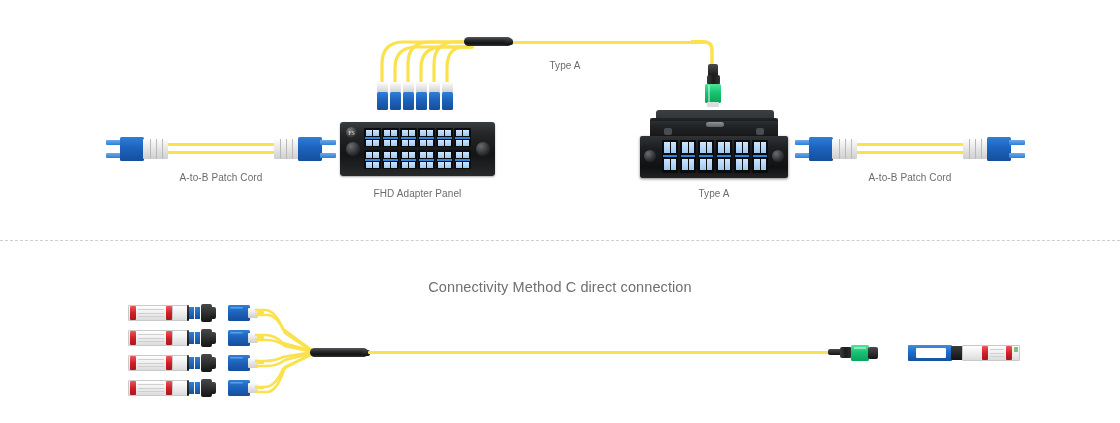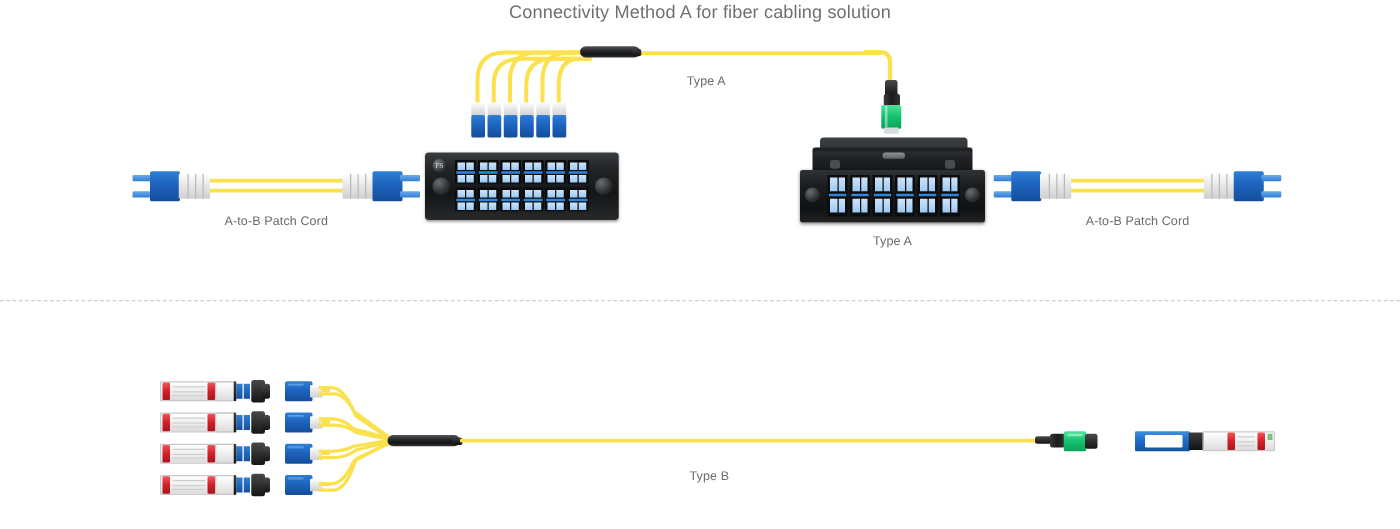--- a/index.html
+++ b/index.html
@@ -122,21 +122,20 @@
   }
   .qsfp-win{position:absolute;background:#fdfdfd;border-radius:1px;}
   .qsfp-black{position:absolute;background:linear-gradient(180deg,#3a3c3e,#111213);border-radius:1px;}
   .qsfp-green{position:absolute;background:#7ec27e;}
 </style>
 </head>
 <body>
 
 <div class="stage">
 
-  <div class="caption title" style="left:0;top:2px;width:1120px;">Connectivity Method A for fiber cabling solution</div>
 
   <div class="abs" style="left:106px;top:132px;width:230px;height:34px;">
 
     <div class="fiber" style="left:60px;top:11px;width:120px;height:3px;"></div>
     <div class="fiber" style="left:60px;top:19px;width:120px;height:3px;"></div>
 
     <div class="lc" style="left:0;top:0;width:64px;height:34px;">
       <div class="lc-tip" style="left:0px;top:8px;width:16px;height:5px;"></div>
       <div class="lc-tip" style="left:0px;top:21px;width:16px;height:5px;"></div>
       <div class="lc-body" style="left:14px;top:5px;width:24px;height:24px;"></div>
@@ -303,20 +302,21 @@
       </div>
       <div class="adap" style="left:90px;top:22px;width:17px;height:19px;">
         <div class="adap-sq" style="left:2px;top:2px;width:6px;height:6px;"></div>
         <div class="adap-sq" style="left:9px;top:2px;width:6px;height:6px;"></div>
         <div class="adap-bar" style="left:1px;top:9px;width:15px;height:2px;"></div>
         <div class="adap-sq" style="left:2px;top:12px;width:6px;height:6px;"></div>
         <div class="adap-sq" style="left:9px;top:12px;width:6px;height:6px;"></div>
       </div>
     </div>
   </div>
+  <div class="caption" style="left:330px;top:188px;width:175px;">FHD Adapter Panel</div>
 
   <div class="abs" style="left:640px;top:110px;width:148px;height:68px;">
 
     <div class="cass-top" style="left:16px;top:0px;width:118px;height:16px;"></div>
     <div class="cass-body" style="left:10px;top:8px;width:128px;height:26px;"></div>
     <div class="cass-shade" style="left:10px;top:8px;width:128px;height:3px;"></div>
     <div class="cass-tab" style="left:66px;top:12px;width:18px;height:5px;"></div>
     <div class="cass-latch" style="left:24px;top:18px;width:8px;height:7px;"></div>
     <div class="cass-latch" style="left:116px;top:18px;width:8px;height:7px;"></div>
 
@@ -390,20 +390,21 @@
       <div class="lc-boot-line" style="left:20px;top:7px;width:1px;height:20px;"></div>
       <div class="lc-body" style="left:26px;top:5px;width:24px;height:24px;"></div>
       <div class="lc-tip" style="left:48px;top:8px;width:16px;height:5px;"></div>
       <div class="lc-tip" style="left:48px;top:21px;width:16px;height:5px;"></div>
     </div>
   </div>
   <div class="caption" style="left:795px;top:172px;width:230px;">A-to-B Patch Cord</div>
 
   <div class="divider"></div>
 
+  <div class="caption title" style="left:0;top:279px;width:1120px;">Connectivity Method C direct connection</div>
 
   <div class="abs" style="left:128px;top:303px;width:135px;height:95px;">
 
     <div class="sfp" style="left:0px;top:0px;width:90px;height:20px;">
       <div class="sfp-body" style="left:0px;top:2px;width:60px;height:16px;"></div>
       <div class="sfp-red" style="left:2px;top:3px;width:6px;height:14px;"></div>
       <div class="sfp-red" style="left:38px;top:3px;width:6px;height:14px;"></div>
       <div class="sfp-stripe" style="left:10px;top:6px;width:26px;height:1.4px;"></div>
       <div class="sfp-stripe" style="left:10px;top:9.5px;width:26px;height:1.4px;"></div>
       <div class="sfp-stripe" style="left:10px;top:13px;width:26px;height:1.4px;"></div>
@@ -496,21 +497,20 @@
       <path d="M0,82 L10,82 Q20,82 28,64 L58,48"></path>
       <path d="M0,87 L12,87 Q22,87 30,62 L58,49"></path>
     </g>
   </svg>
 
   <div class="furc" style="left:310px;top:348px;width:58px;height:9px;"></div>
   <div class="furc-cap" style="left:362px;top:349.5px;width:8px;height:6px;"></div>
 
   <div class="fiber" style="left:368px;top:350.5px;width:466px;height:3.4px;"></div>
 
-  <div class="caption" style="left:500px;top:376px;width:135px;">Type B</div>
 
   <div class="abs" style="left:828px;top:344px;width:52px;height:18px;">
     <div class="mpo-strain" style="left:0px;top:5px;width:14px;height:6px;"></div>
     <div class="mpo-boot" style="left:12px;top:3px;width:12px;height:11px;"></div>
     <div class="mpo-green" style="left:23px;top:1px;width:18px;height:16px;"></div>
     <div class="mpo-green-hi" style="left:26px;top:3px;width:12px;height:2px;"></div>
     <div class="mpo-strain" style="left:40px;top:3px;width:10px;height:12px;"></div>
   </div>
 
   <div class="abs" style="left:908px;top:344px;width:112px;height:18px;">

